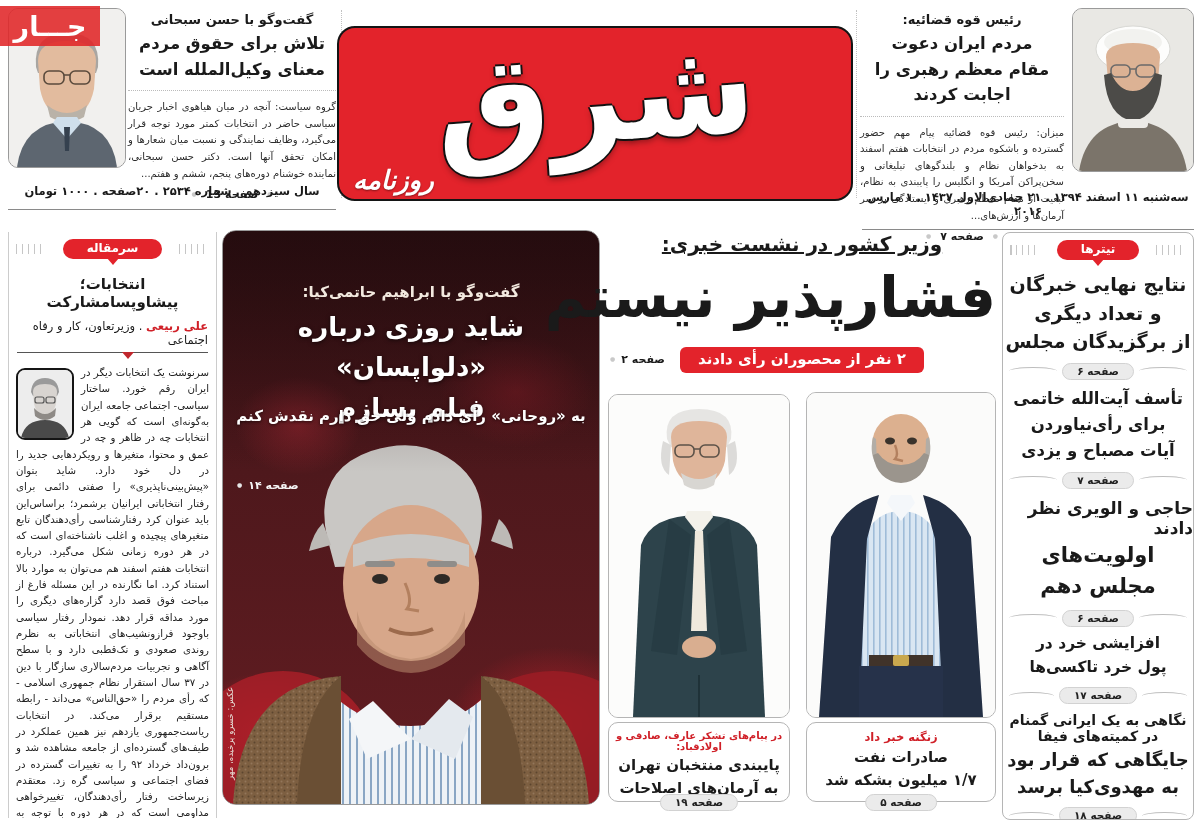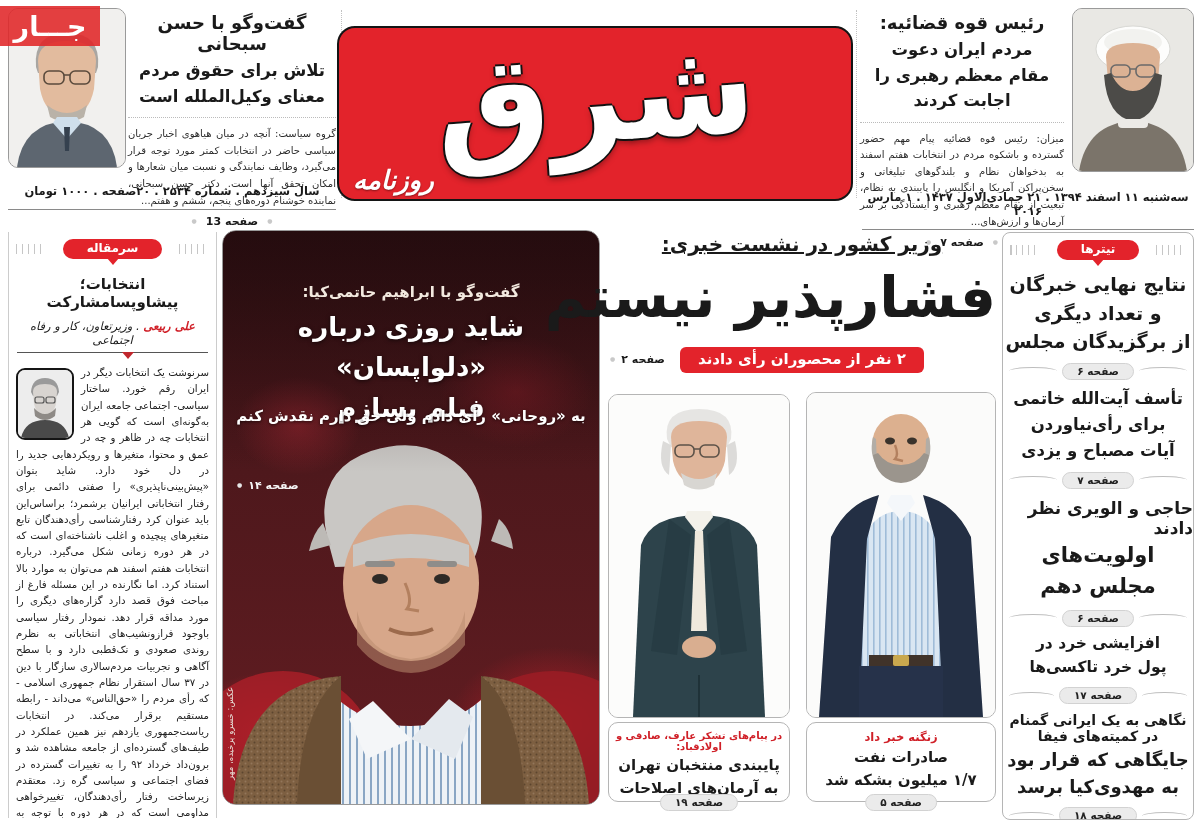--- a/index.html
+++ b/index.html
@@ -5,21 +5,21 @@
   html,body{margin:0;padding:0;background:#fff;}
   #page{position:relative;width:1200px;height:820px;background:#fff;overflow:hidden;
         font-family:"DejaVu Sans",sans-serif;color:#1a1a1a;direction:rtl;}
   .abs{position:absolute;}
   .ml{white-space:pre-line;}
   
   .photo-frame{border:1px solid #9a9a9a;border-radius:10px;overflow:hidden;background:#f2f1ef;}
   .wm{left:0;top:6px;width:100px;height:40px;background:rgba(224,38,40,.88);color:#fff;
       display:flex;align-items:center;justify-content:center;font-size:27px;font-weight:bold;z-index:30;}
   .hstory{text-align:center;}
-  .hstory .k{font-size:18px;font-weight:bold;}
+  .hstory .k{font-size:13px;font-weight:bold;}
   .hstory .hl{font-size:16.5px;font-weight:900;line-height:1.55;margin-top:4px;}
   .hstory .bd{font-size:10px;line-height:1.66;text-align:justify;color:#2c2c2c;margin-top:8px;
               border-top:1px dotted #bbb;padding-top:8px;}
   .pagetext{font-size:11px;font-weight:bold;margin-top:6px;}
   .pagetext::before,.pagetext::after{content:"●";color:#c9c9c9;font-size:6px;vertical-align:2px;margin:0 9px;}
   .metaline{font-size:11.5px;font-weight:bold;border-bottom:1px solid #8a8a8a;padding-bottom:11px;}
   .vdots{border-right:1px dotted #c2c2c2;width:0;}
   
   .masthead{left:337px;top:26px;width:512px;height:171px;background:#e3232b;border:2px solid #141414;
             border-radius:18px;z-index:5;}
@@ -34,22 +34,22 @@
   .redpill{background:#e3232b;color:#fff;font-size:12px;font-weight:bold;padding:2px 24px 4px;
            border-radius:12px;position:relative;white-space:nowrap;}
   .redpill::after{content:"";position:absolute;left:50%;bottom:-6px;transform:translateX(-50%);
                   border:6px solid transparent;border-top:7px solid #e3232b;border-bottom:none;}
   .pagepill{background:#ebebeb;border:1px solid #d2d2d2;color:#222;font-size:10.5px;font-weight:bold;
             padding:1px 14px 2px;border-radius:10px;white-space:nowrap;}
   
   .editorial{left:8px;top:232px;width:207px;height:586px;border-left:1px solid #ccc;border-right:1px solid #ccc;
              overflow:hidden;}
   .ed-hl{font-size:15px;font-weight:900;text-align:center;margin:16px 6px 0;}
-  .byline{font-size:11.5px;text-align:center;margin:8px 8px 0;border-bottom:1px solid #555;
-          padding-bottom:5px;position:relative;font-style:italic;}
+  .byline{font-size:11.5px;text-align:right;margin:8px 8px 0;border-bottom:1px solid #555;
+          padding-bottom:5px;position:relative;}
   .byline::after{content:"";position:absolute;left:55%;bottom:-7px;border:6px solid transparent;
                  border-top:7px solid #c0272d;border-bottom:none;}
   .byline .nm{color:#d02028;font-weight:bold;}
   .ed-body{font-size:10.2px;line-height:1.6;text-align:justify;margin:12px 7px 0;color:#222;}
   .ed-photo{float:left;width:54px;height:68px;margin:3px 7px 3px 0;border:2px solid #151515;border-radius:9px;
             overflow:hidden;background:#e8e8e8;position:relative;}
   
   .titles{left:1002px;top:232px;width:190px;height:586px;border:1px solid #b5b5b5;border-radius:8px;
           overflow:hidden;background:#fff;}
   .t-item{text-align:center;}

